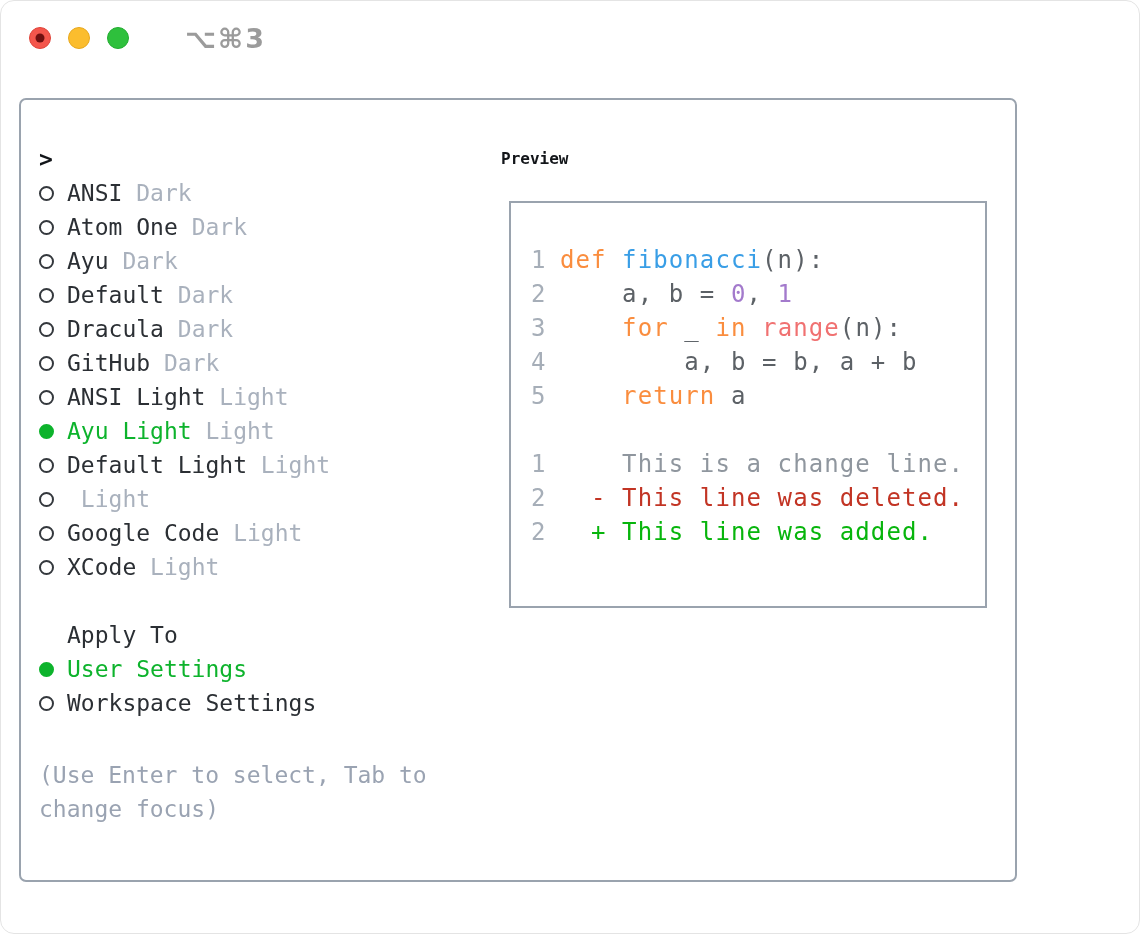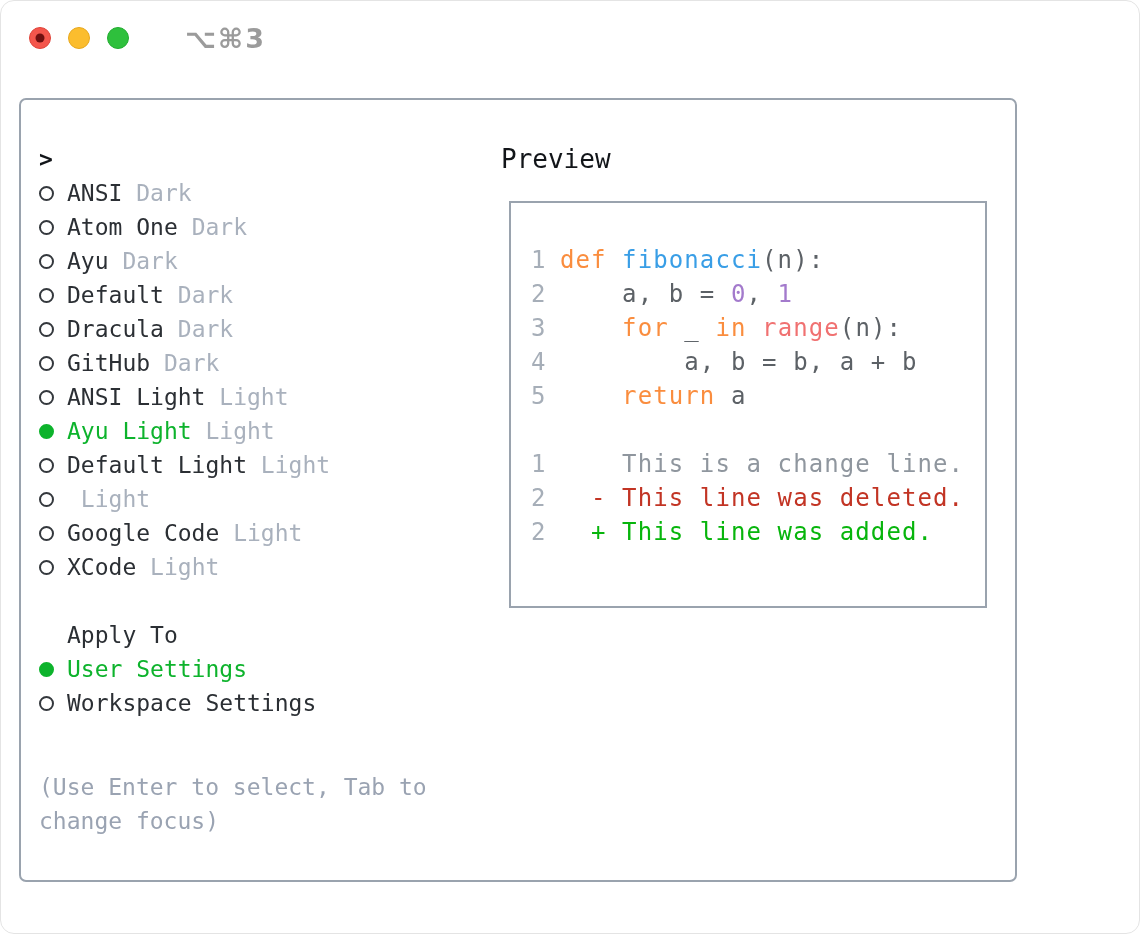--- a/index.html
+++ b/index.html
@@ -53,27 +53,27 @@
     width:15px; height:15px; border-radius:50%;
     border:2px solid #34383d; background:transparent;
   }
   .circle.sel { background:var(--selection-green); border-color:var(--selection-green); }
   .prompt-ch { font-weight:bold; color:var(--text-primary); }
   .hdr  { font-weight:bold; color:var(--text-primary); }
   .name { color:var(--text-name);text-align:center; }
   .name.sel { color:var(--selection-green); }
   .variant { color:var(--muted); }
   .hint {
-    margin-top:16px; color:var(--hint); font-size:23px; line-height:34px;
+    margin-top:4px; color:var(--hint); font-size:23px; line-height:34px;
     white-space:normal;
   }
   
   .right-col { position:absolute; left:480px; top:42px; width:500px; }
   .preview-title {
-    height:34px; line-height:34px; font-size:26px; font-weight:normal;
+    height:34px; line-height:34px; font-size:16px; font-weight:bold;
     color:var(--text-primary);
   }
   .preview-box {
     margin-top:25px; margin-left:8px; width:478px; height:407px;
     border:2px solid var(--border); background:#fff;
     padding:40px 0 0 20px; overflow:hidden;
   }
   .cline { display:flex; height:34px; line-height:34px; font-size:24px;
            letter-spacing:1.1px; white-space:pre; }
   .lnum { width:2ch; flex:0 0 auto; color:var(--line-number); }

